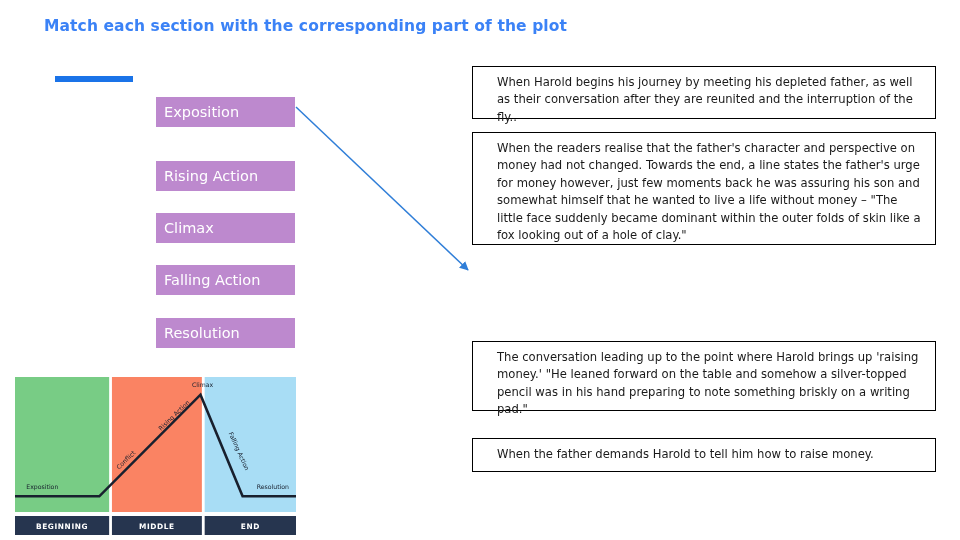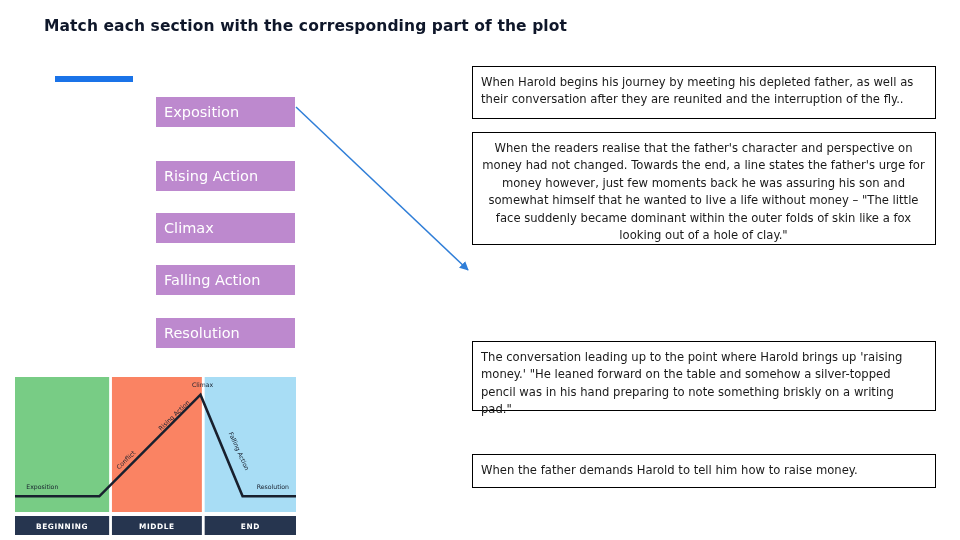--- a/index.html
+++ b/index.html
@@ -7,21 +7,21 @@
     width: 960px; height: 540px;
     background: #ffffff;
     font-family: "DejaVu Sans", sans-serif;
     overflow: hidden;
   }
   #slide { position: relative; width: 960px; height: 540px; background: #fff; }
 
   
   #page-title {
     position: absolute; left: 44px; top: 17px;
-    font-size: 15.5px; font-weight: bold; color: #0f172a;
+    font-size: 15.5px; font-weight: bold; color: #3b82f6;
     letter-spacing: .1px; white-space: nowrap;
   }
 
   
   #accent-bar {
     position: absolute; left: 55px; top: 76px;
     width: 78px; height: 6px; background: #1a73e8;
   }
 
   
@@ -40,28 +40,28 @@
   
   #connector-arrow {
     position: absolute; left: 0; top: 0; width: 960px; height: 540px;
     pointer-events: none;
   }
 
   
   .desc-box {
     position: absolute; left: 472px; width: 464px;
     border: 1.4px solid #000000; background: #ffffff;
-    padding: 7px 9px 7px 8px;
+    padding: 7px 9px 7px 24px;
     font-size: 11.6px; line-height: 17.4px; color: #1a1a1a;
   }
   #desc-0 { top: 66px;  height: 53px; }
-  #desc-1 { top: 132px; height: 113px; text-align: center; }
+  #desc-1 { top: 132px; height: 113px; }
   #desc-2 { top: 259px; height: 68px; }
   #desc-3 { top: 341px; height: 70px; }
-  #desc-4 { top: 454px; height: 34px; }
+  #desc-4 { top: 438px; height: 34px; }
 
   
   #plot-diagram {
     position: absolute; left: 15px; top: 377px;
     width: 281px; height: 158px;
   }
   #plot-svg { display: block; width: 281px; height: 158px; }
 </style>
 </head>
 <body>

